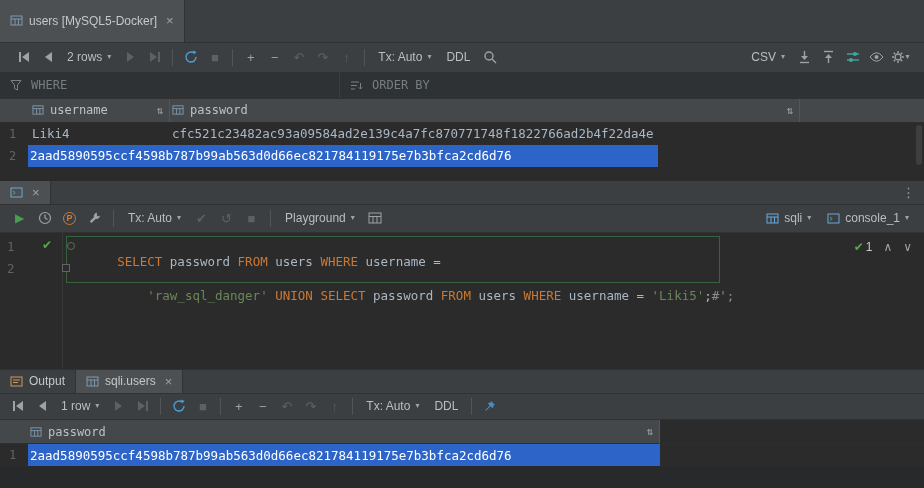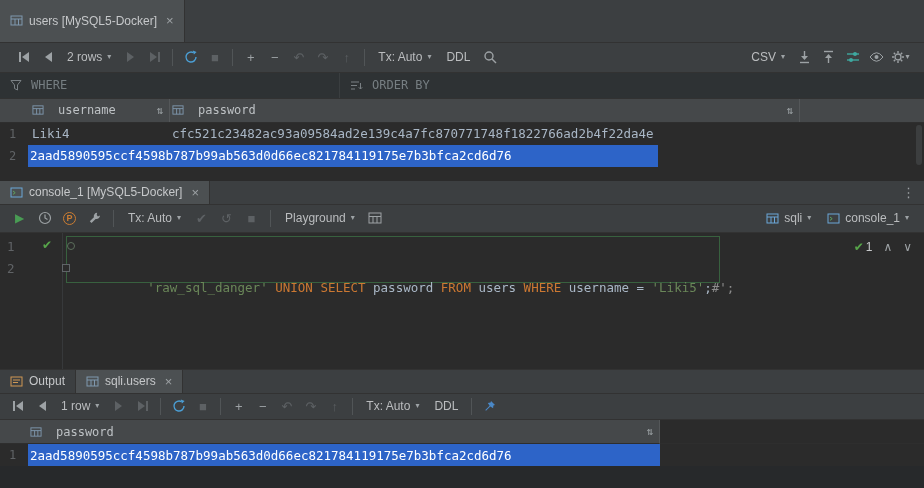--- a/index.html
+++ b/index.html
@@ -22,21 +22,21 @@
   .chev{font-size:8px;color:#9da2a5;line-height:1}
   .divider{width:1px;height:17px;background:#515557;margin:0 5px}
   .spacer{flex:1}
 
   .filterbar{height:28px;background:#2e3234;border-bottom:1px solid #323232;display:flex;align-items:center;color:#767e82;font-size:12px}
   .fsec{display:flex;align-items:center;gap:9px;padding:0 10px;height:100%}
   .fsec.where{width:340px;border-right:1px solid #3a3e40}
 
   .gridwrap{position:relative;background:#2b2b2b}
   .thead{height:24px;display:flex;background:#45484a;border-bottom:1px solid #2e2e2e;font-family:"DejaVu Sans Mono",monospace;font-size:12px;color:#bdc1c4;align-items:stretch}
-  .hcell{display:flex;align-items:center;gap:14px;padding:0 6px;border-right:1px solid #545759}
+  .hcell{display:flex;align-items:center;gap:6px;padding:0 6px;border-right:1px solid #545759}
   .hnum{width:28px;border-right:none}
   .hfill{flex:1;border-right:none}
   .sort{margin-left:auto;color:#9aa0a3;font-size:11px}
   .trow{height:22px;display:flex;font-family:"DejaVu Sans Mono",monospace;font-size:12.5px;color:#a9b7c6;align-items:stretch}
   .cell{display:flex;align-items:center}
   .rnum{width:28px;color:#606366;padding-left:9px;font-size:12px}
   .w-user{width:142px;padding-left:4px}
   .w-pass{width:630px;padding-left:2px}
   .w-pass2{width:632px;padding-left:2px}
   .trow.selected .sel{background:#2d64c8;color:#ffffff}
@@ -276,21 +276,20 @@
   </div>
 
   <div class="bar tabbar-console">
     <div class="tab active">
       <span>
           <svg width="13" height="13" viewBox="0 0 13 13">
             <rect x="1" y="2" width="11" height="9" fill="none" stroke="#6ba7d8"></rect>
             <path d="M3 5l2.2 1.7L3 8.4" fill="none" stroke="#5fa35f"></path>
           </svg>
         </span>
-      <span class="tlabel">console_1 [MySQL5-Docker]</span>
       <span class="close">×</span>
     </div>
     <span class="spacer"></span>
     <span class="ibtn" style="margin-right:4px">⋮</span>
   </div>
 
   <div class="bar toolbar-console">
     <span class="ibtn play">▶</span>
     <span class="ibtn">
         <svg width="14" height="14" viewBox="0 0 14 14" stroke="currentColor" fill="none" stroke-width="1.2">
@@ -353,21 +352,24 @@
   </div>
 
   <div class="editor">
     <div class="gutterline"></div>
     <span class="lnum" style="top:6px">1</span>
     <span class="lnum" style="top:28px">2</span>
     <span class="gcheck">✔</span>
     <div class="stmtbox"></div>
     <span class="marker-circle"></span>
     <span class="marker-square"></span>
-    <div class="cline" style="top:32px">
+    <div class="cline" style="top:6px">
+      <span class="kw">SELECT</span><span class="tx"> password </span><span class="kw">FROM</span><span class="tx"> users </span><span class="kw">WHERE</span><span class="tx"> username =</span>
+    </div>
+    <div class="cline" style="top:40px">
       <span class="tx">    </span><span class="str">'raw_sql_danger'</span><span class="tx"> </span><span class="kw">UNION</span><span class="tx"> </span><span class="kw">SELECT</span><span class="tx"> password </span><span class="kw">FROM</span><span class="tx"> users </span><span class="kw">WHERE</span><span class="tx"> username = </span><span class="str">'Liki5'</span><span class="tx">;</span><span class="cmt">#';</span>
     </div>
     <div class="result">
       <span class="rc">
           <span class="ok">✔</span>
           <span class="cnt">1</span>
         </span>
       <span>∧</span>
       <span>∨</span>
     </div>

